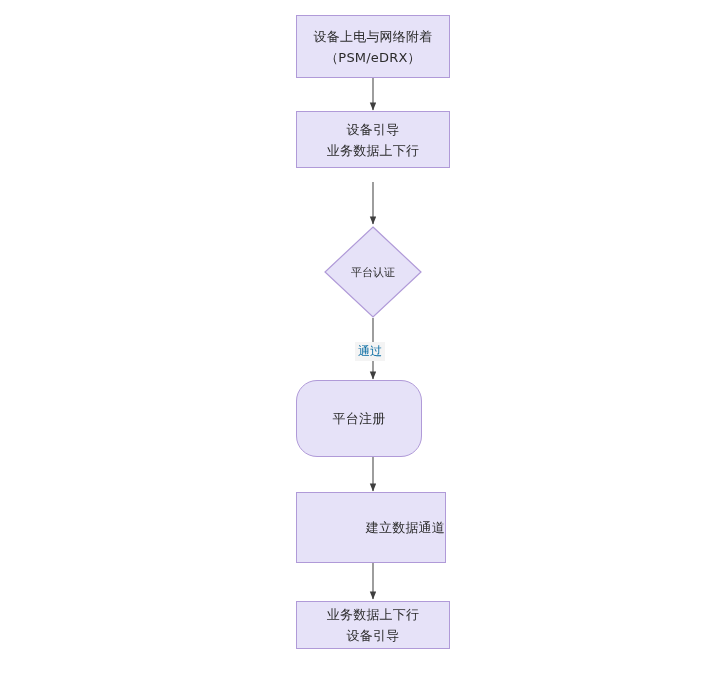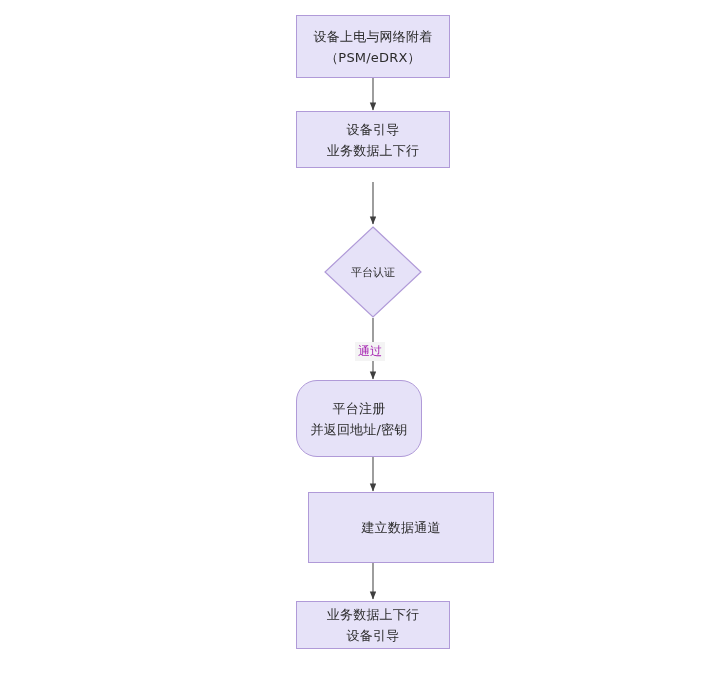--- a/index.html
+++ b/index.html
@@ -68,21 +68,21 @@
     justify-content: center;
     color: #2b2b2b;
     font-size: 11px;
     line-height: 21px;
     text-align: center;
     white-space: nowrap;
   }
   .edge-label {
     position: absolute;
     background: #f4f4f4;
-    color: #a21caf;
+    color: #0369a1;
     font-size: 12px;
     line-height: 17px;
     padding: 1px 3px;
     white-space: nowrap;
   }
 </style>
 </head>
 <body>
 
 <div id="flow-canvas">
@@ -119,24 +119,23 @@
     <svg class="diamond-shape" viewBox="0 0 98 92" xmlns="http://www.w3.org/2000/svg">
       <polygon points="49,1 97,46 49,91 1,46" fill="#e6e2f8" stroke="#b09ad8" stroke-width="1.2"></polygon>
     </svg>
     <div class="diamond-label">平台认证</div>
   </div>
 
   <div class="edge-label" style="left:355px; top:342px;">通过</div>
 
   <div class="node" style="left:296px; top:380px; width:126px; height:77px;border-radius:21px;">
     <span class="node-line">平台注册</span>
-    <span class="node-line">并返回地址/密钥</span>
   </div>
 
-  <div class="node" style="left:308px; top:492px; width:186px; height:71px;">
+  <div class="node" style="left:296px; top:492px; width:150px; height:71px;align-items:flex-end;">
     <span class="node-line">建立数据通道</span>
   </div>
 
   <div class="node" style="left:296px; top:601px; width:154px; height:48px;">
     <span class="node-line">业务数据上下行</span>
     <span class="node-line">设备引导</span>
   </div>
 
 </div>
 

